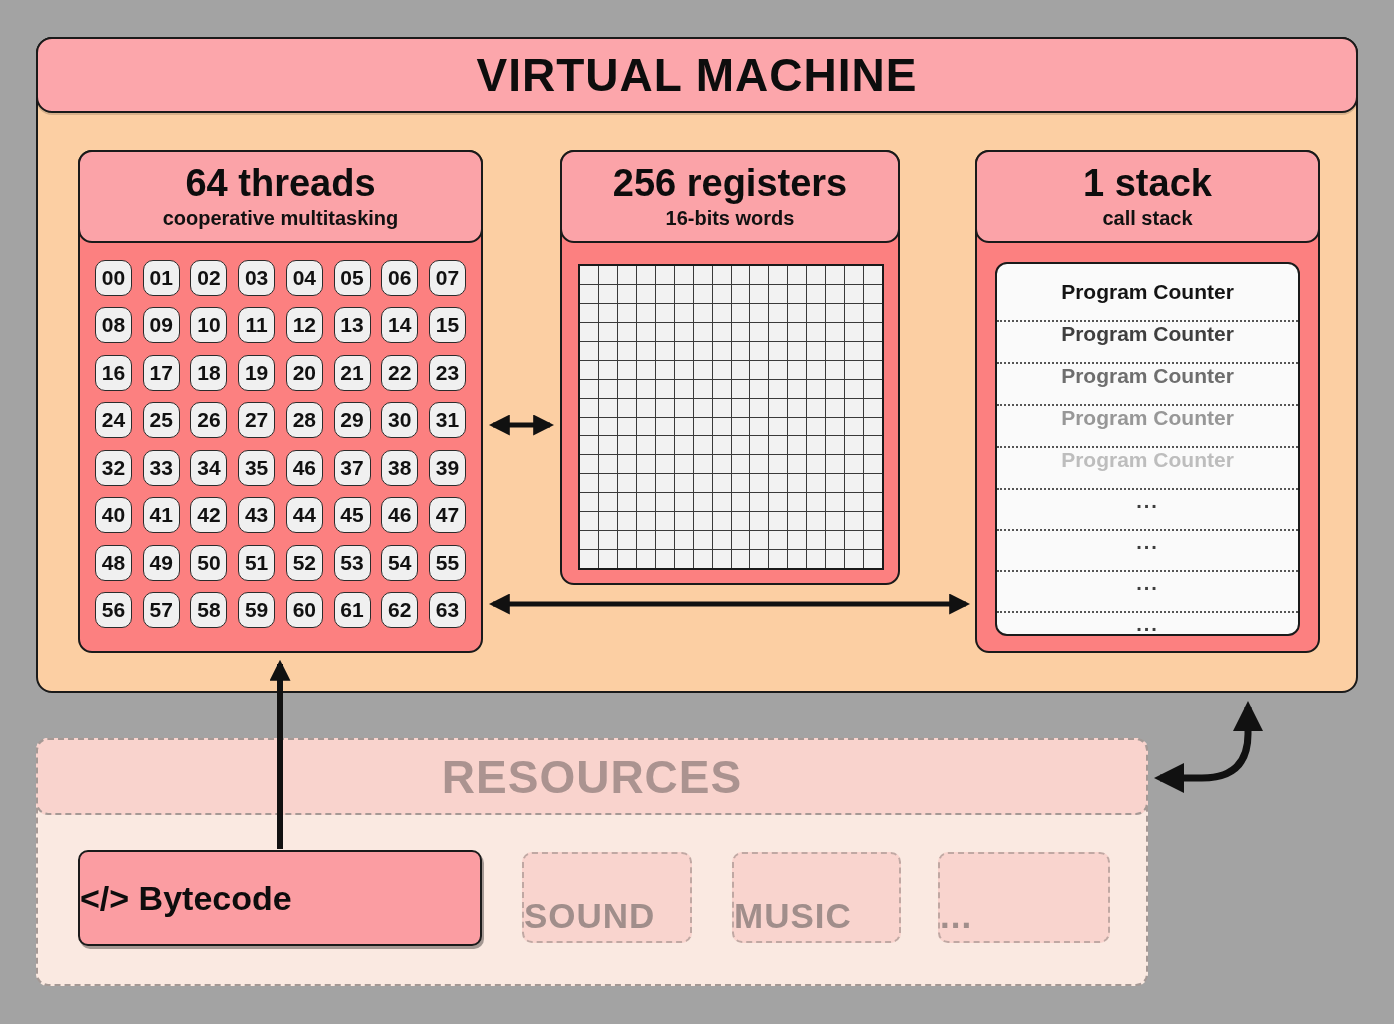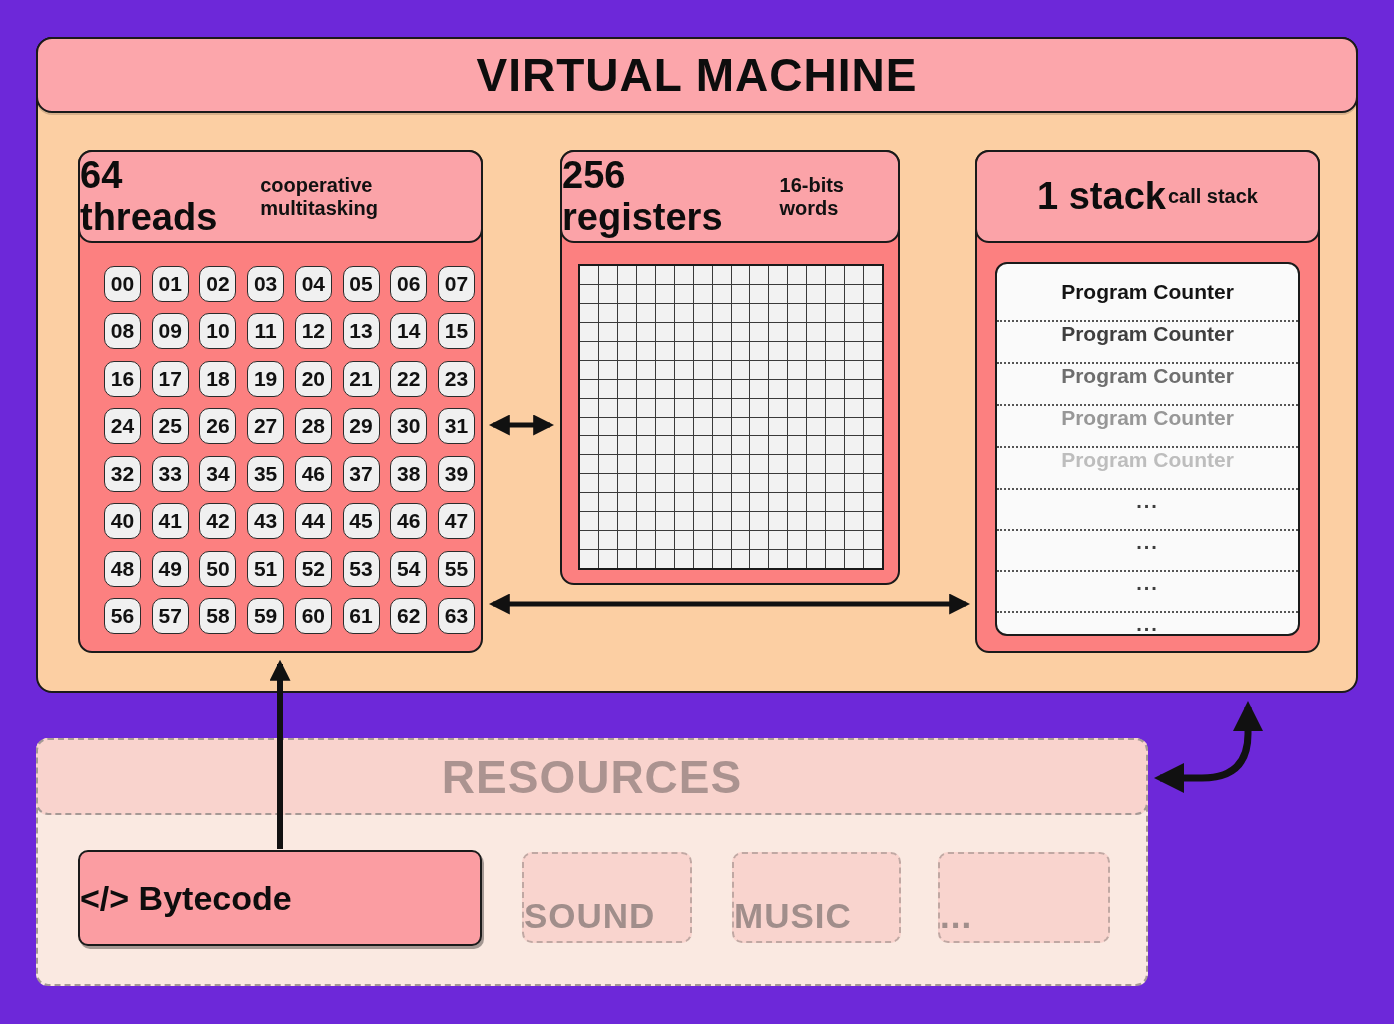--- a/index.html
+++ b/index.html
@@ -1,41 +1,41 @@
 <!DOCTYPE html>
 <html><head>
 <meta charset="utf-8">
 <style>
   * { margin:0; padding:0; box-sizing:border-box; }
   html,body { width:1394px; height:1024px; background:#f8f8f8;
     font-family:"Liberation Sans","DejaVu Sans",sans-serif; }
-  #page-root { position:relative; width:1394px; height:1024px; background:#6d28d9; overflow:hidden;padding-left:8px; }
+  #page-root { position:relative; width:1394px; height:1024px; background:#a3a3a3; overflow:hidden;padding-left:8px; }
 
   
   .vm-container { position:absolute; left:36px; top:37px; width:1322px; height:656px;
     background:#fccfa3; border:2px solid #1a1a1a; border-radius:16px; }
   .vm-title-bar { position:absolute; left:36px; top:37px; width:1322px; height:76px;
     background:#fca6ab; border:2px solid #1a1a1a; border-radius:16px;
     display:flex; align-items:center; justify-content:center;
     box-shadow:0 2px 0 rgba(0,0,0,0.15); }
   .vm-title-bar span { font-size:46px; font-weight:600; color:#0d0d0d; letter-spacing:1px; }
 
   
   .panel { position:absolute; background:#fc8080; border:2px solid #1a1a1a; border-radius:14px; }
   .panel-header { position:absolute; height:93px; background:#fba3a8; border:2px solid #1a1a1a;
-    border-radius:14px; display:flex; align-items:center;
+    border-radius:14px; display:flex; flex-direction:column; align-items:center;
     justify-content:center; gap:2px; }
   .panel-title { font-size:38px; font-weight:600; color:#0d0d0d; line-height:1.1; }
   .panel-subtitle { font-size:20px; font-weight:700; color:#111; }
 
   #threads-panel { left:78px; top:150px; width:405px; height:503px; }
   #threads-header { left:78px; top:150px; width:405px; }
-  #thread-grid { position:absolute; left:95px; top:266px; width:371px; height:368px;
+  #thread-grid { position:absolute; left:95px; top:260px; width:371px; height:368px;
     display:grid; grid-template-columns:repeat(8,37px); grid-template-rows:repeat(8,36px);
-    justify-content:space-between; align-content:space-between;margin-left:9px; }
+    justify-content:space-between; align-content:space-between; }
   .thread-cell { background:#f0f0f0; border:1.8px solid #2b2b2b; border-radius:10px;
     display:flex; align-items:center; justify-content:center;
     font-size:21px; font-weight:700; color:#111; }
 
   #registers-panel { left:560px; top:150px; width:340px; height:435px; }
   #registers-header { left:560px; top:150px; width:340px; }
   #register-grid { position:absolute; left:578px; top:264px; width:306px; height:306px;
     display:grid; grid-template-columns:repeat(16,1fr); grid-template-rows:repeat(16,1fr);
     gap:1px; background:#3a3a3a; border:2px solid #1a1a1a; }
   .register-cell { background:#f2f2f2; }

